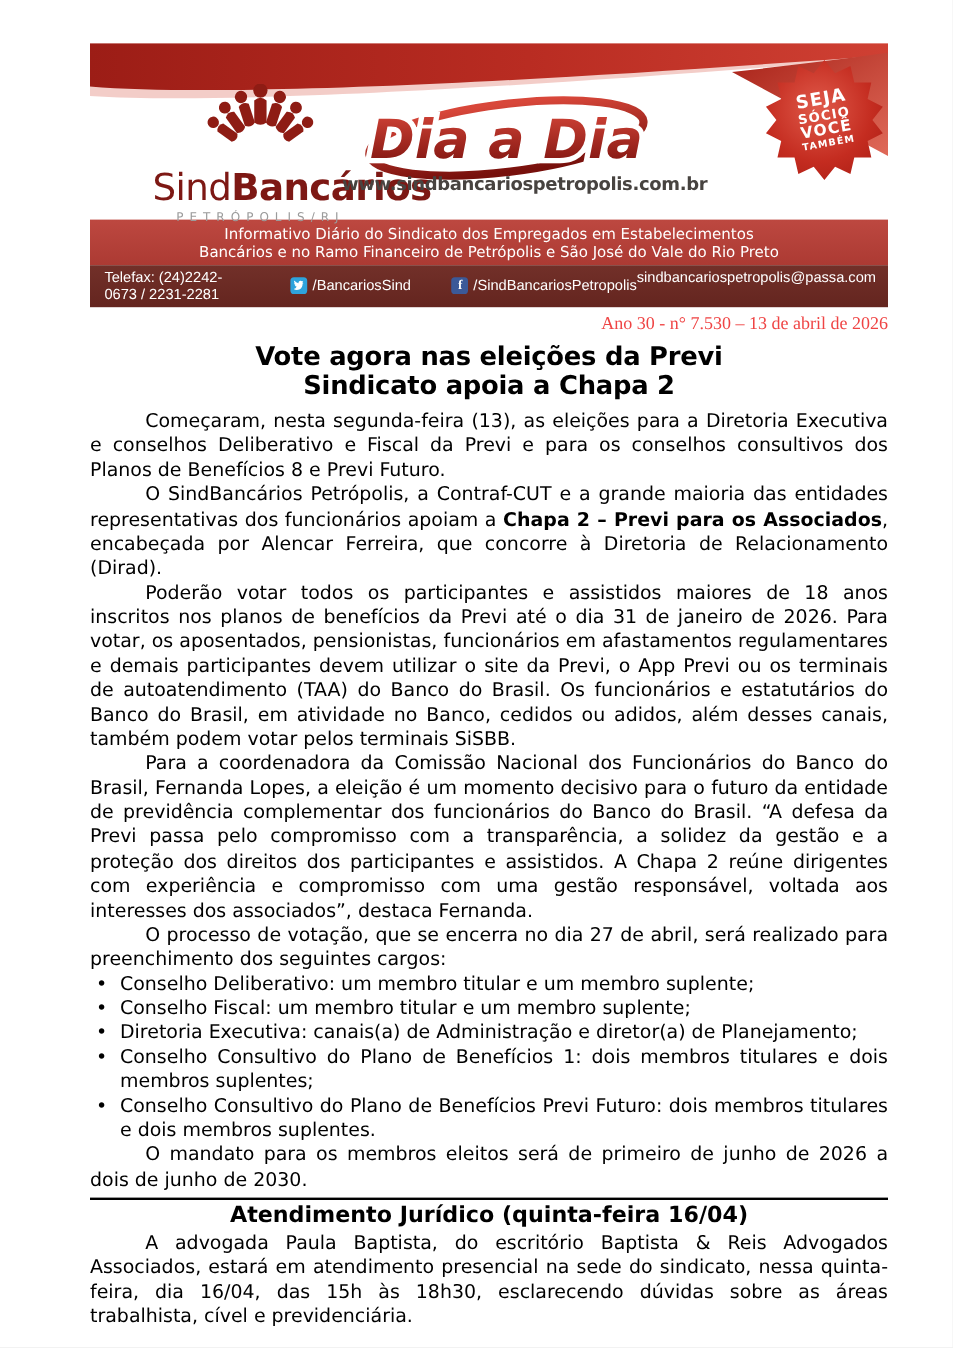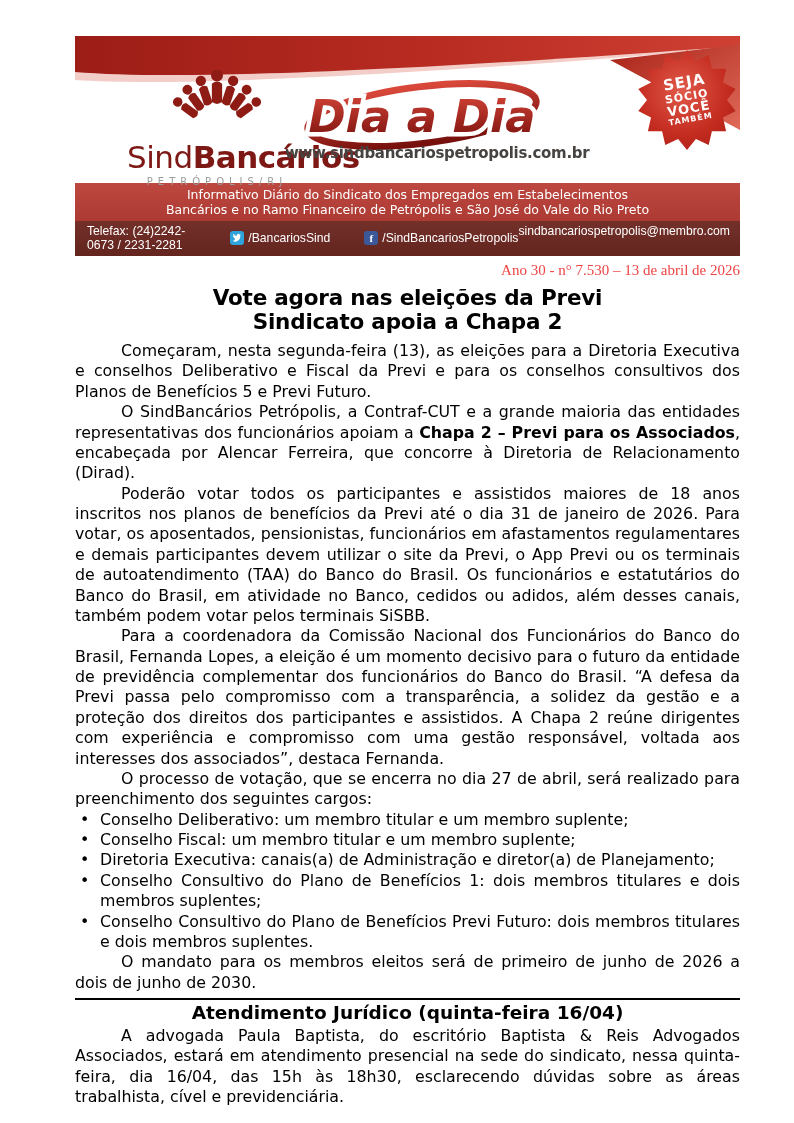--- a/index.html
+++ b/index.html
@@ -174,32 +174,32 @@
           <svg width="10" height="10" viewBox="0 0 24 24">
               <path fill="#ffffff" d="M23 5.1c-.8.4-1.7.6-2.6.8a4.5 4.5 0 0 0-7.7 4.1A12.8 12.8 0 0 1 3.4 4.2a4.5 4.5 0 0 0 1.4 6 4.4 4.4 0 0 1-2-.5v.1c0 2.1 1.5 3.9 3.6 4.4-.7.2-1.4.2-2 .1a4.5 4.5 0 0 0 4.2 3.1A9 9 0 0 1 2 23a12.7 12.7 0 0 0 6.9 2c8.3 0 12.8-6.9 12.8-12.8v-.6c.9-.6 1.6-1.4 2.3-2.3-.8.4-1.7.6-2.6.8z" transform="scale(0.9) translate(0,-2)"></path>
             </svg>
         </span>
         <span>/BancariosSind</span>
       </span>
       <span class="soc">
         <span class="icon fb">f</span>
         <span>/SindBancariosPetropolis</span>
       </span>
-      <span class="email">sindbancariospetropolis@membro.com</span>
+      <span class="email">sindbancariospetropolis@passa.com</span>
     </div>
 
     <div class="edition">Ano 30 - n° 7.530 – 13 de abril de 2026</div>
 
     <div class="article-title">
       <div>Vote agora nas eleições da Previ</div>
       <div>Sindicato apoia a Chapa 2</div>
     </div>
 
     <div class="body-text">
-      <p class="para">Começaram, nesta segunda-feira (13), as eleições para a Diretoria Executiva e conselhos Deliberativo e Fiscal da Previ e para os conselhos consultivos dos Planos de Benefícios 5 e Previ Futuro.</p>
+      <p class="para">Começaram, nesta segunda-feira (13), as eleições para a Diretoria Executiva e conselhos Deliberativo e Fiscal da Previ e para os conselhos consultivos dos Planos de Benefícios 8 e Previ Futuro.</p>
       <p class="para"><span>O SindBancários Petrópolis, a Contraf-CUT e a grande maioria das entidades representativas dos funcionários apoiam a </span><b>Chapa 2 – Previ para os Associados</b><span>, encabeçada por Alencar Ferreira, que concorre à Diretoria de Relacionamento (Dirad).</span></p>
       <p class="para">Poderão votar todos os participantes e assistidos maiores de 18 anos inscritos nos planos de benefícios da Previ até o dia 31 de janeiro de 2026. Para votar, os aposentados, pensionistas, funcionários em afastamentos regulamentares e demais participantes devem utilizar o site da Previ, o App Previ ou os terminais de autoatendimento (TAA) do Banco do Brasil. Os funcionários e estatutários do Banco do Brasil, em atividade no Banco, cedidos ou adidos, além desses canais, também podem votar pelos terminais SiSBB.</p>
       <p class="para">Para a coordenadora da Comissão Nacional dos Funcionários do Banco do Brasil, Fernanda Lopes, a eleição é um momento decisivo para o futuro da entidade de previdência complementar dos funcionários do Banco do Brasil. “A defesa da Previ passa pelo compromisso com a transparência, a solidez da gestão e a proteção dos direitos dos participantes e assistidos. A Chapa 2 reúne dirigentes com experiência e compromisso com uma gestão responsável, voltada aos interesses dos associados”, destaca Fernanda.</p>
       <p class="para">O processo de votação, que se encerra no dia 27 de abril, será realizado para preenchimento dos seguintes cargos:</p>
 
       <div class="bullet-row">
         <span class="dot">•</span>
         <span class="btext">Conselho Deliberativo: um membro titular e um membro suplente;</span>
       </div>
       <div class="bullet-row">

